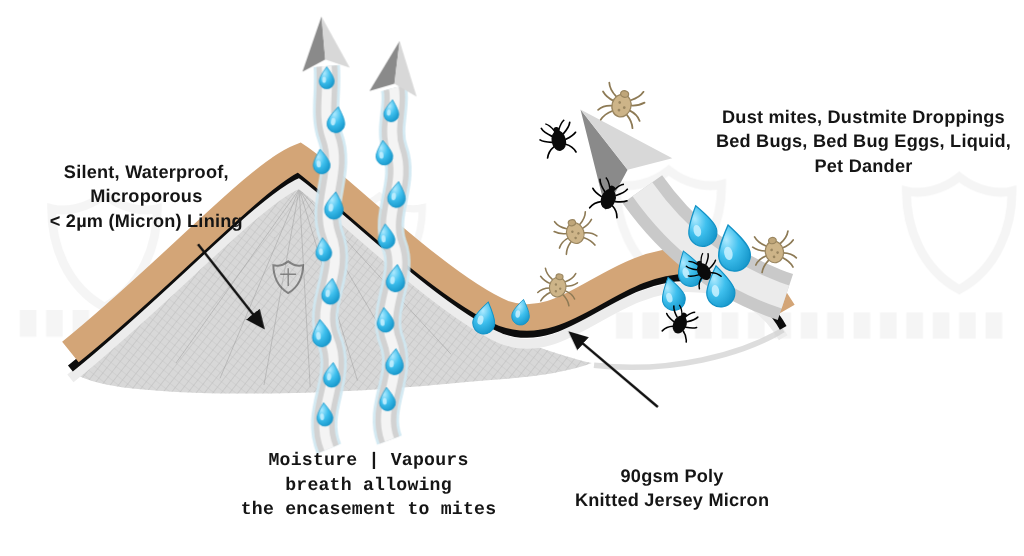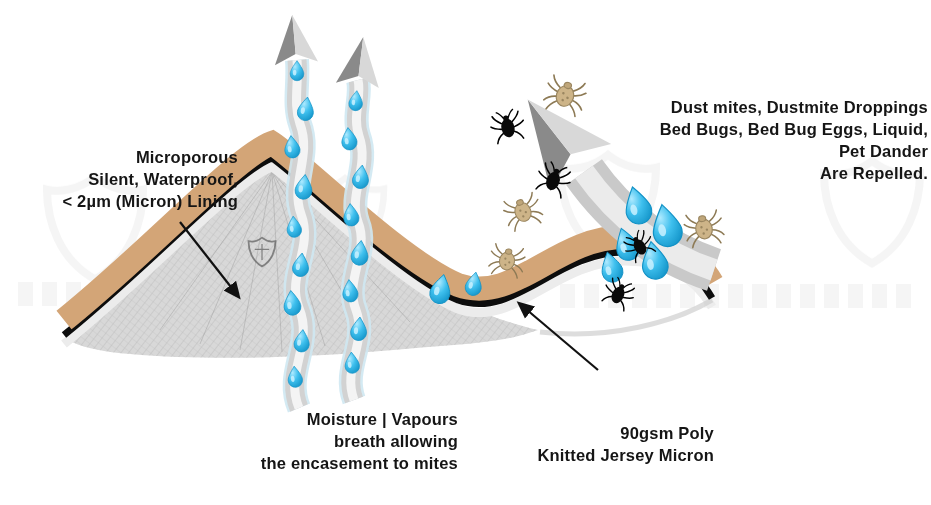--- a/index.html
+++ b/index.html
@@ -10,21 +10,21 @@
     --arrow-gray:#c9c9c9;
     --text-dark:#151515;
   }
   html,body{margin:0;padding:0;background:#fff;}
   .stage{
     position:relative;width:931px;height:505px;background:#fff;overflow:hidden;
     font-family:"Liberation Sans", sans-serif;
   }
   .scene{position:absolute;left:0;top:0;}
   .label{
-    position:absolute;text-align:right;font-weight:600;color:var(--text-dark);
+    position:absolute;text-align:center;font-weight:600;color:var(--text-dark);
     font-size:16.5px;line-height:1.34;letter-spacing:.2px;
   }
   .label span{display:block;}
   
   .tan-band{stroke:var(--fabric-tan);}
   .black-band{stroke:var(--fabric-black);}
   .lining-base{fill:var(--lining-gray);}
   .arrow-band{stroke:var(--arrow-gray);}
   .drop{fill:url(#dropGrad);stroke:#1392c6;stroke-width:.7;}
 </style>
@@ -174,33 +174,32 @@
     <use href="#bbug" transform="translate(640,247) rotate(-30) scale(0.95)"></use>
     <use href="#mite" transform="translate(704,229) rotate(-10) scale(1.1)"></use>
     <use href="#bbug" transform="translate(618,295) rotate(25)"></use>
   </g>
 
   <line x1="180" y1="222" x2="238" y2="296" stroke="#111" stroke-width="2.2" marker-end="url(#ah)"></line>
   <line x1="598" y1="370" x2="520" y2="304" stroke="#111" stroke-width="2.2" marker-end="url(#ah)"></line>
 </svg>
 
 <div class="label" style="left:28px;top:146px;width:210px;">
+  <span>Silent, Waterproof,</span>
   <span>Microporous</span>
-  <span>Silent, Waterproof,</span>
   <span>&lt; 2µm (Micron) Lining</span>
 </div>
 
 <div class="label" style="left:642px;top:96px;width:286px;">
   <span>Dust mites,  Dustmite  Droppings</span>
   <span>Bed Bugs, Bed Bug Eggs, Liquid,</span>
   <span>Pet Dander</span>
-  <span>Are Repelled.</span>
-</div>
-
-<div class="label" style="left:212px;top:408px;width:246px;">
+</div>
+
+<div class="label" style="left:212px;top:408px;width:246px;font-family:Liberation Mono, monospace;">
   <span>Moisture | Vapours</span>
   <span>breath allowing</span>
   <span>the encasement to mites</span>
 </div>
 
 <div class="label" style="left:508px;top:374px;width:206px;margin-top:48px;">
   <span>90gsm Poly</span>
   <span>Knitted Jersey Micron</span>
 </div>
 

